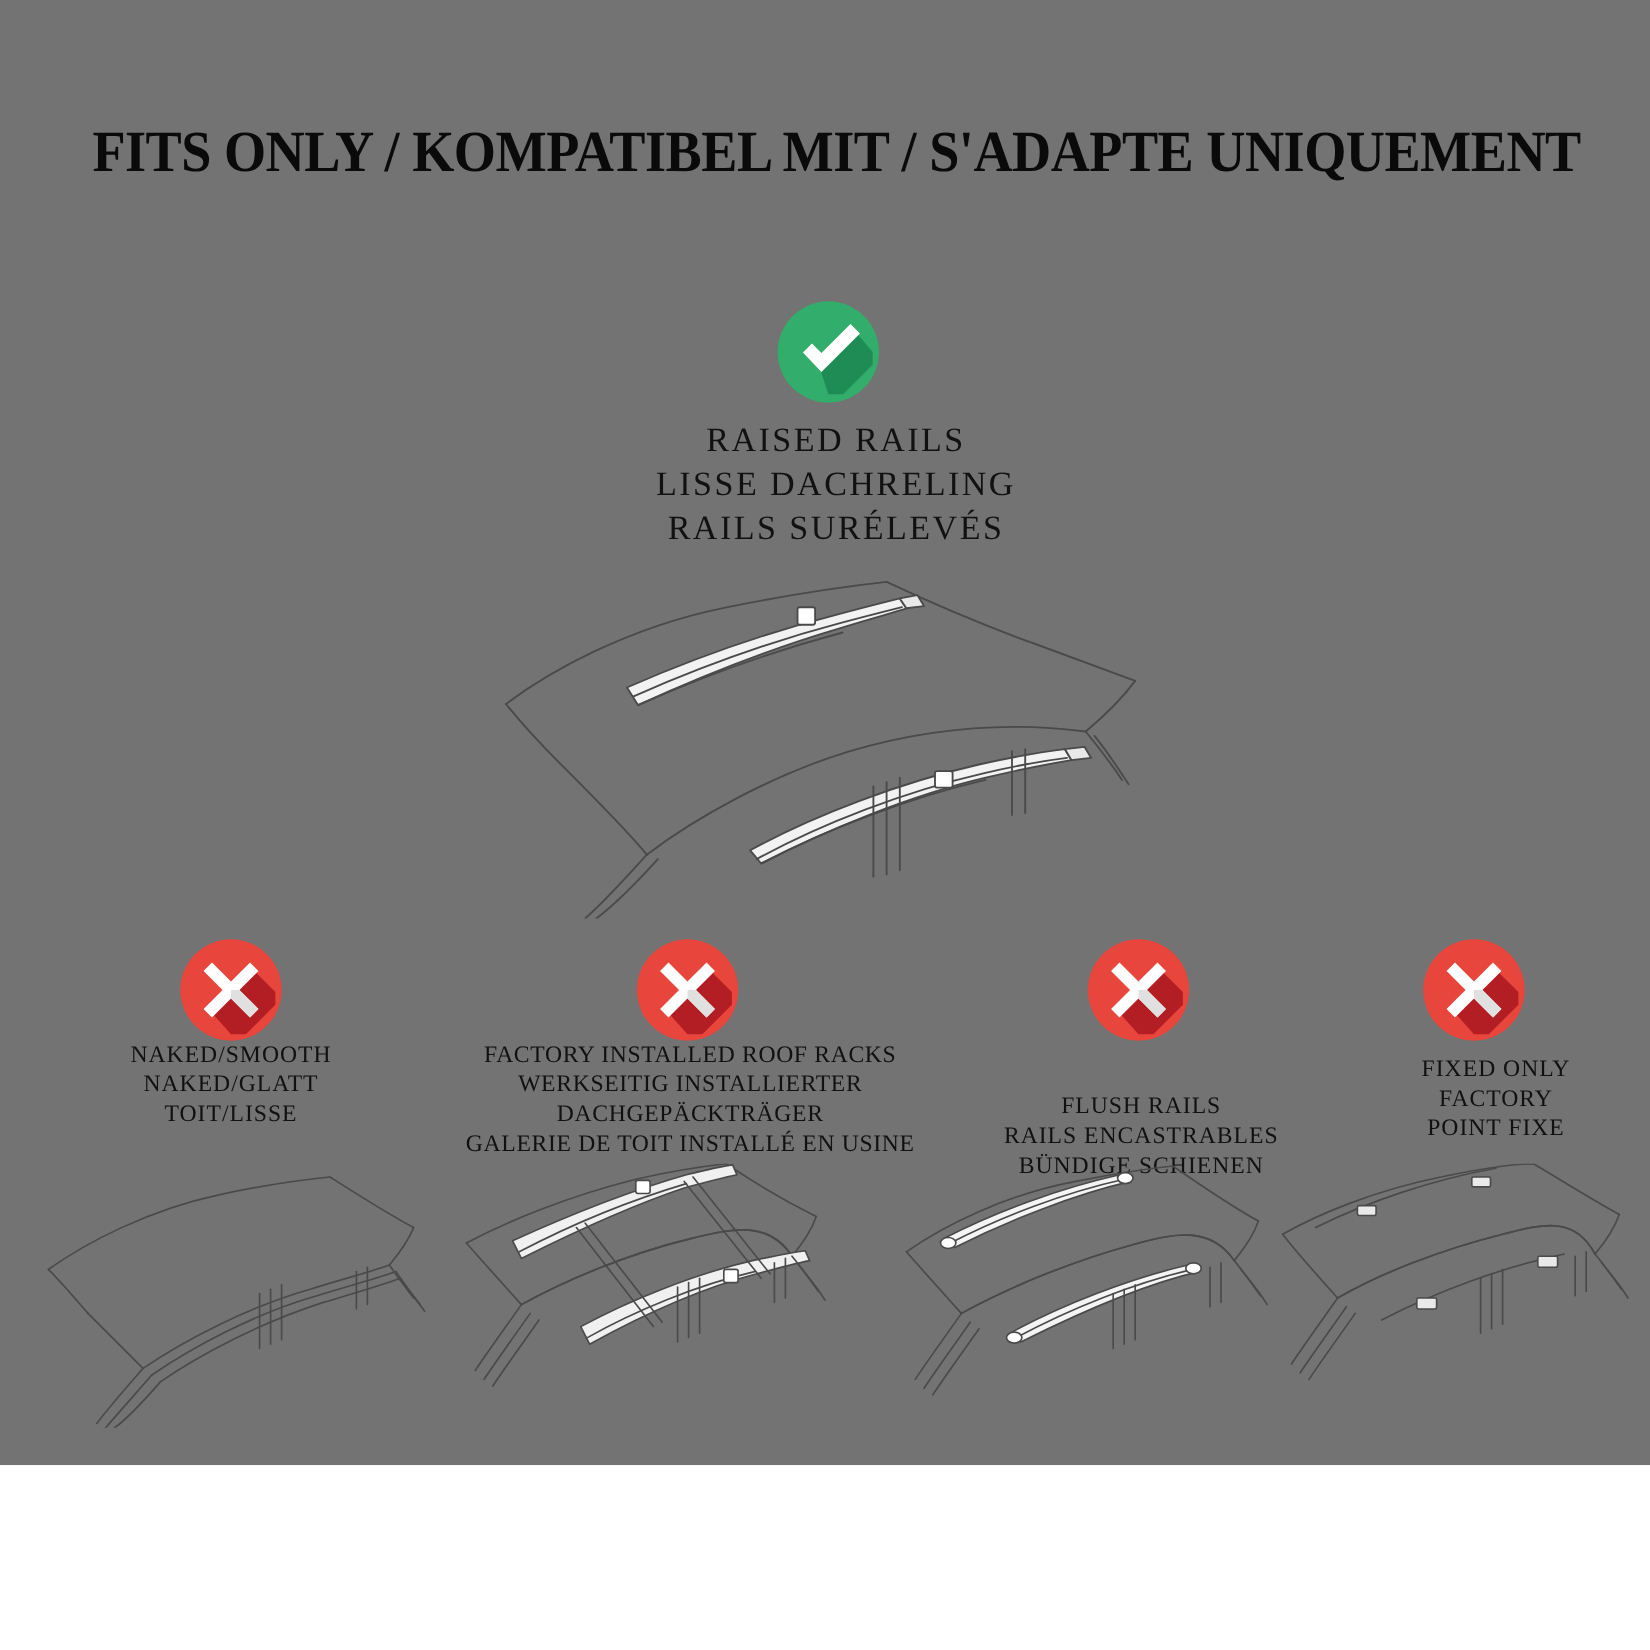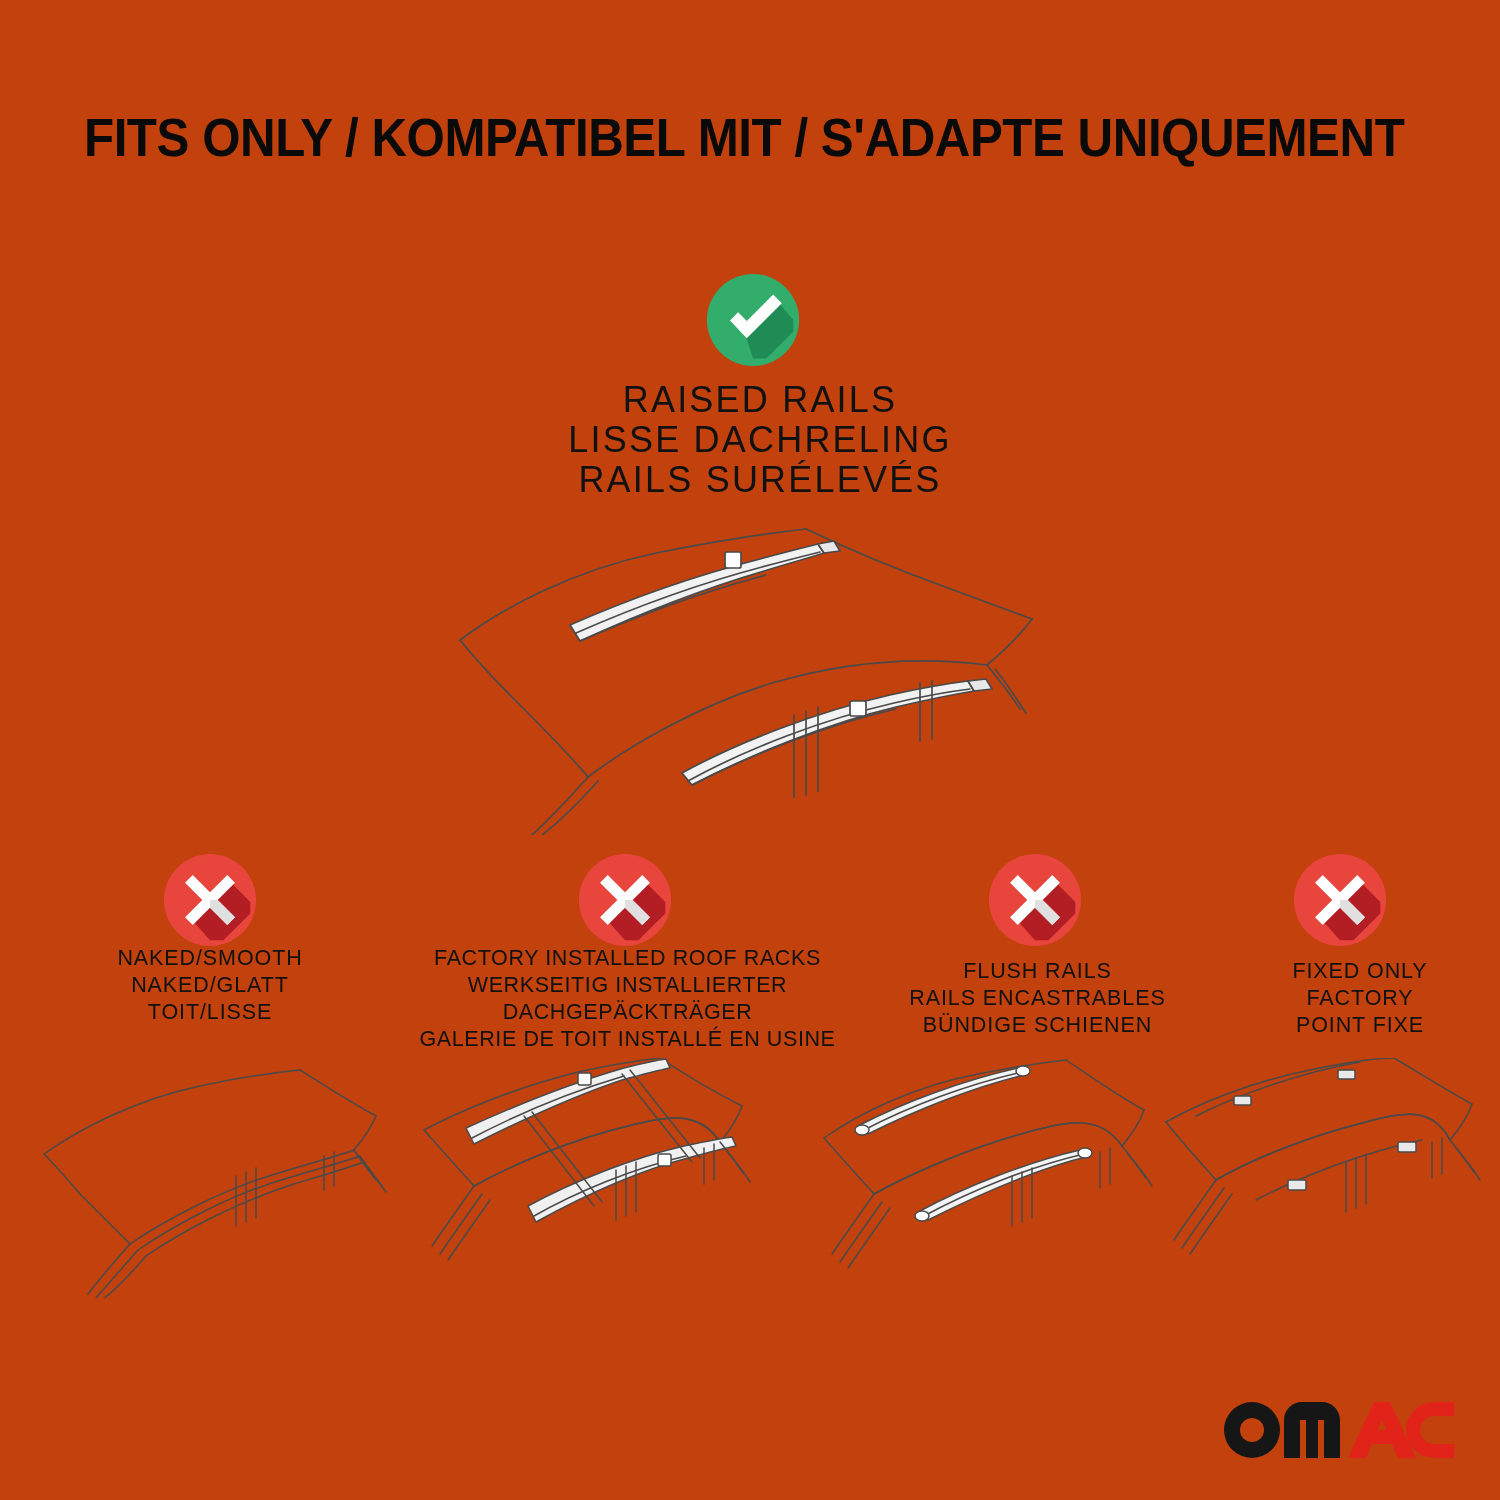--- a/index.html
+++ b/index.html
@@ -3,24 +3,24 @@
 <meta charset="utf-8">
 <style>
   html, body {
     margin: 0;
     padding: 0;
     background: #ffffff;
   }
   .page {
     position: relative;
     width: 1500px;
-    height: 1500px;
-    background: #c2410c;
+    height: 1332px;
+    background: #737373;
     overflow: hidden;
-    font-family: Liberation Sans, sans-serif;
+    font-family: Liberation Serif, serif;
   }
 
   
   .title {
     position: absolute;
     left: 84px;
     top: 108px;
     width: 1340px;
     font-size: 53px;
     font-weight: bold;
@@ -49,33 +49,33 @@
   }
   .caption .ln {
     display: block;
     white-space: nowrap;
   }
 
   .hero-caption {
     left: 450px;
     top: 380px;
     width: 620px;
-    font-size: 36px;
+    font-size: 31px;
     line-height: 40px;
     letter-spacing: 2.2px;
   }
 
   .col-caption {
     font-size: 21.5px;
     line-height: 27px;
     letter-spacing: 0.9px;
   }
   .col-caption.c1 { left: 45px;   top: 945px;  width: 330px; }
   .col-caption.c2 { left: 400px;  top: 945px;  width: 455px; }
-  .col-caption.c3 { left: 865px;  top: 958px;  width: 345px; }
+  .col-caption.c3 { left: 865px;  top: 992px;  width: 345px; }
   .col-caption.c4 { left: 1235px; top: 958px;  width: 250px; }
   .col-caption.c2 .ln { letter-spacing: 0.6px; }
 
   
   .art { position: absolute; }
   .art svg { display: block; width: 100%; height: 100%; }
 
   .art-hero { left: 420px; top: 505px; width: 690px; height: 330px; }
 
   .art-c1 { left: 38px;   top: 1058px; width: 390px; height: 240px; }

